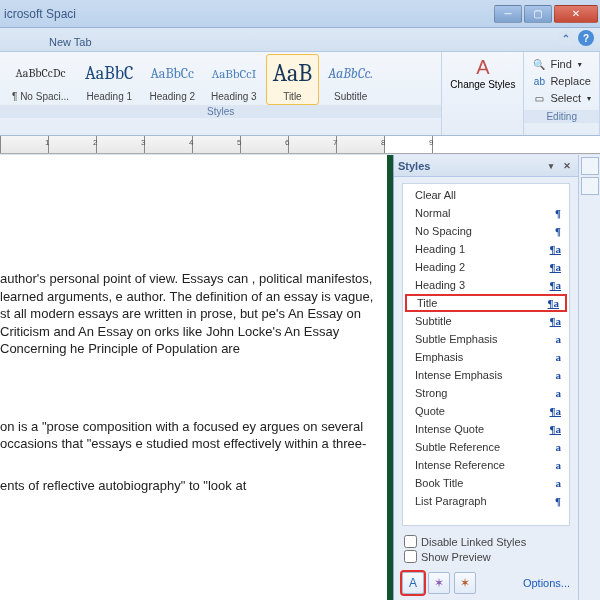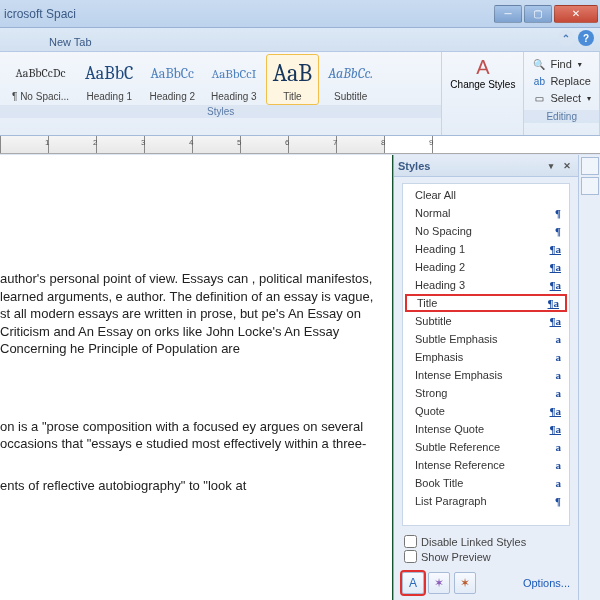--- a/index.html
+++ b/index.html
@@ -31,21 +31,21 @@
 .editing-group { display: flex; flex-direction: column; padding: 4px 6px; gap: 1px; }
 .edit-item { display: flex; align-items: center; gap: 4px; font-size: 11px; color: #333; padding: 1px 2px; }
 .edit-ico { width: 14px; height: 14px; display: inline-flex; align-items: center; justify-content: center; font-size: 10px; }
 
 .ruler { height: 18px; background: #fff; border-bottom: 1px solid #aaa; position: relative; overflow: hidden; }
 .ruler-inner { position: absolute; left: 0; right: 215px; height: 100%; background: linear-gradient(#f5f5f5,#e8e8e8); }
 .tick { position: absolute; top: 0; bottom: 0; width: 1px; background: #888; }
 .tick-label { position: absolute; top: 2px; font-size: 8px; color: #555; }
 
 .content-area { position: absolute; top: 155px; bottom: 0; left: 0; right: 0; display: flex; }
-.document { flex: 1; background: #fff; padding: 115px 12px 12px 0; border-right: 1px solid #14532d; overflow: hidden; position: relative; }
+.document { flex: 1; background: #fff; padding: 115px 12px 12px 0; border-right: 6px solid #14532d; overflow: hidden; position: relative; }
 .doc-text { font-family: Calibri, sans-serif; font-size: 13px; color: #222; line-height: 1.35; }
 .doc-para { margin-bottom: 20px; }
 
 .styles-pane { width: 185px; background: #e8eef8; display: flex; flex-direction: column; border-left: 1px solid #8faad0; }
 .pane-header { height: 22px; background: linear-gradient(#e4ecf7,#d5e1f0); display: flex; align-items: center; justify-content: space-between; padding: 0 4px; border-bottom: 1px solid #b5c9e4; font-size: 11px; color: #3a5a85; font-weight: bold; }
 .pane-header-btns { display: flex; gap: 2px; }
 .pane-btn { width: 14px; height: 14px; font-size: 9px; color: #555; display: flex; align-items: center; justify-content: center; cursor: pointer; }
 .style-list { flex: 1; background: #fff; margin: 6px 8px 4px 8px; border: 1px solid #c9d6e8; overflow-y: auto; padding: 2px 2px; }
 .style-row { display: flex; align-items: center; justify-content: space-between; padding: 2px 6px 2px 10px; font-size: 11px; color: #333; cursor: pointer; height: 18px; }
 .style-row.highlighted { border: 2px solid #e03030; }

